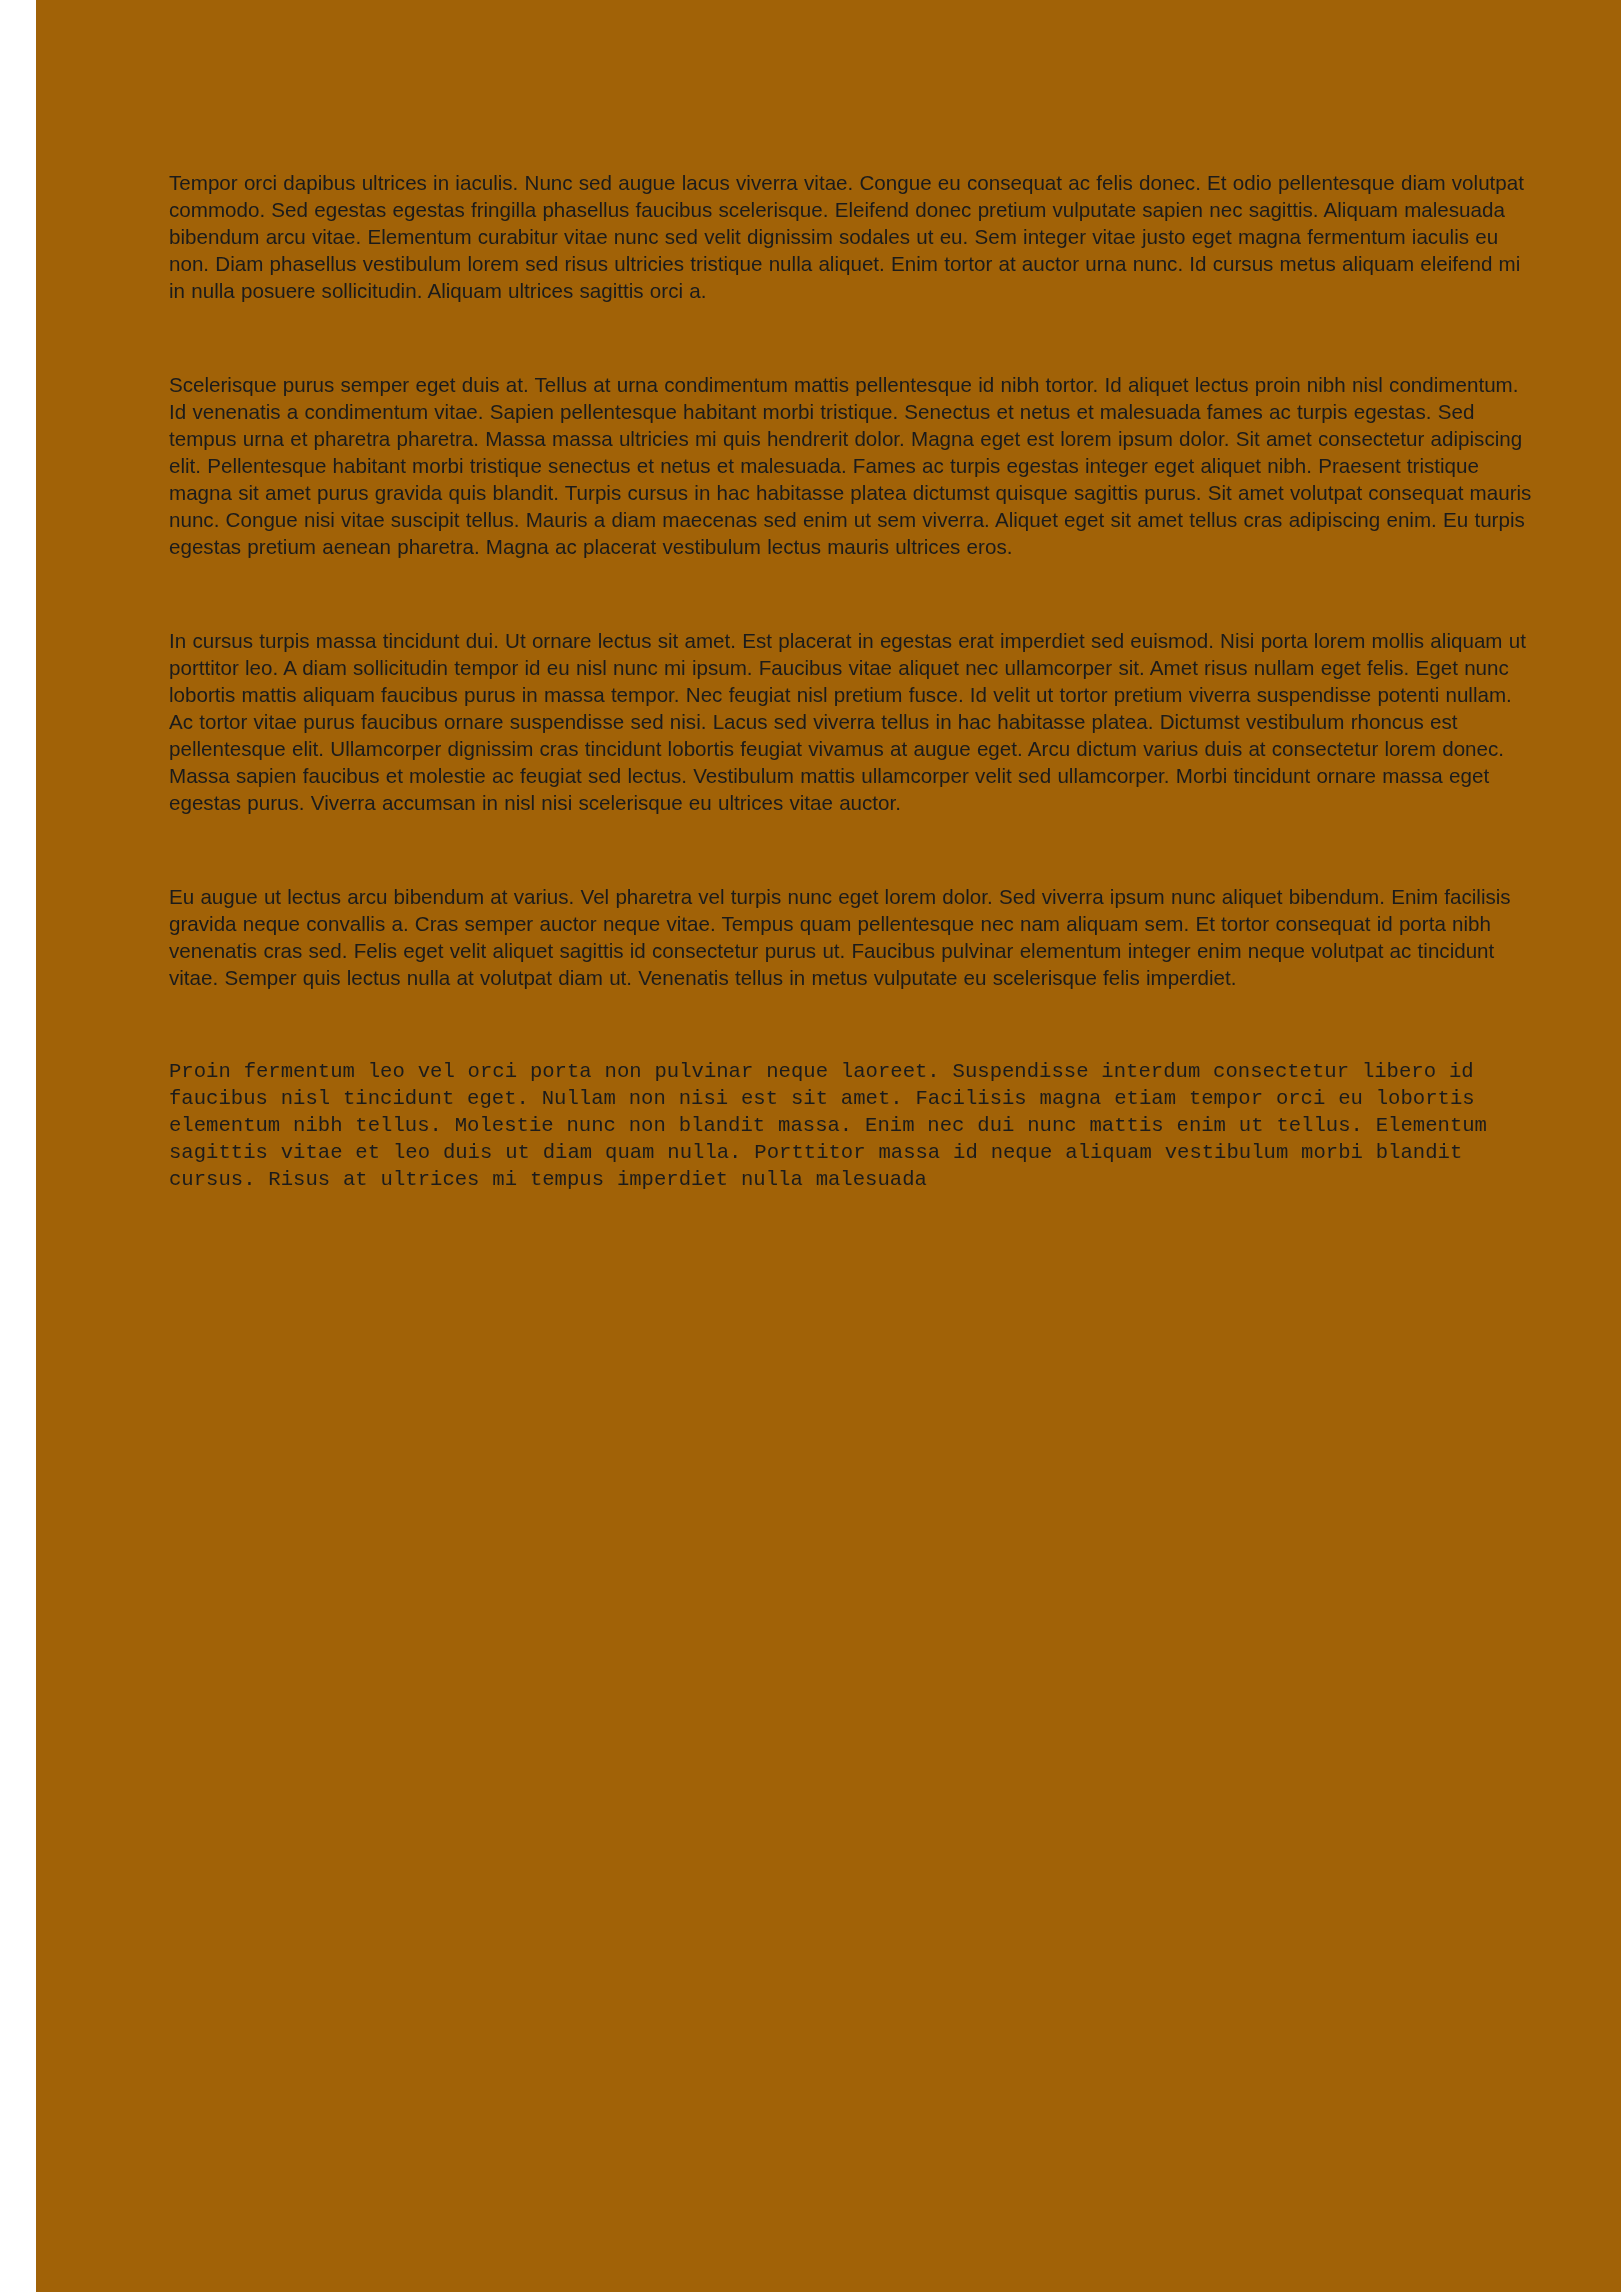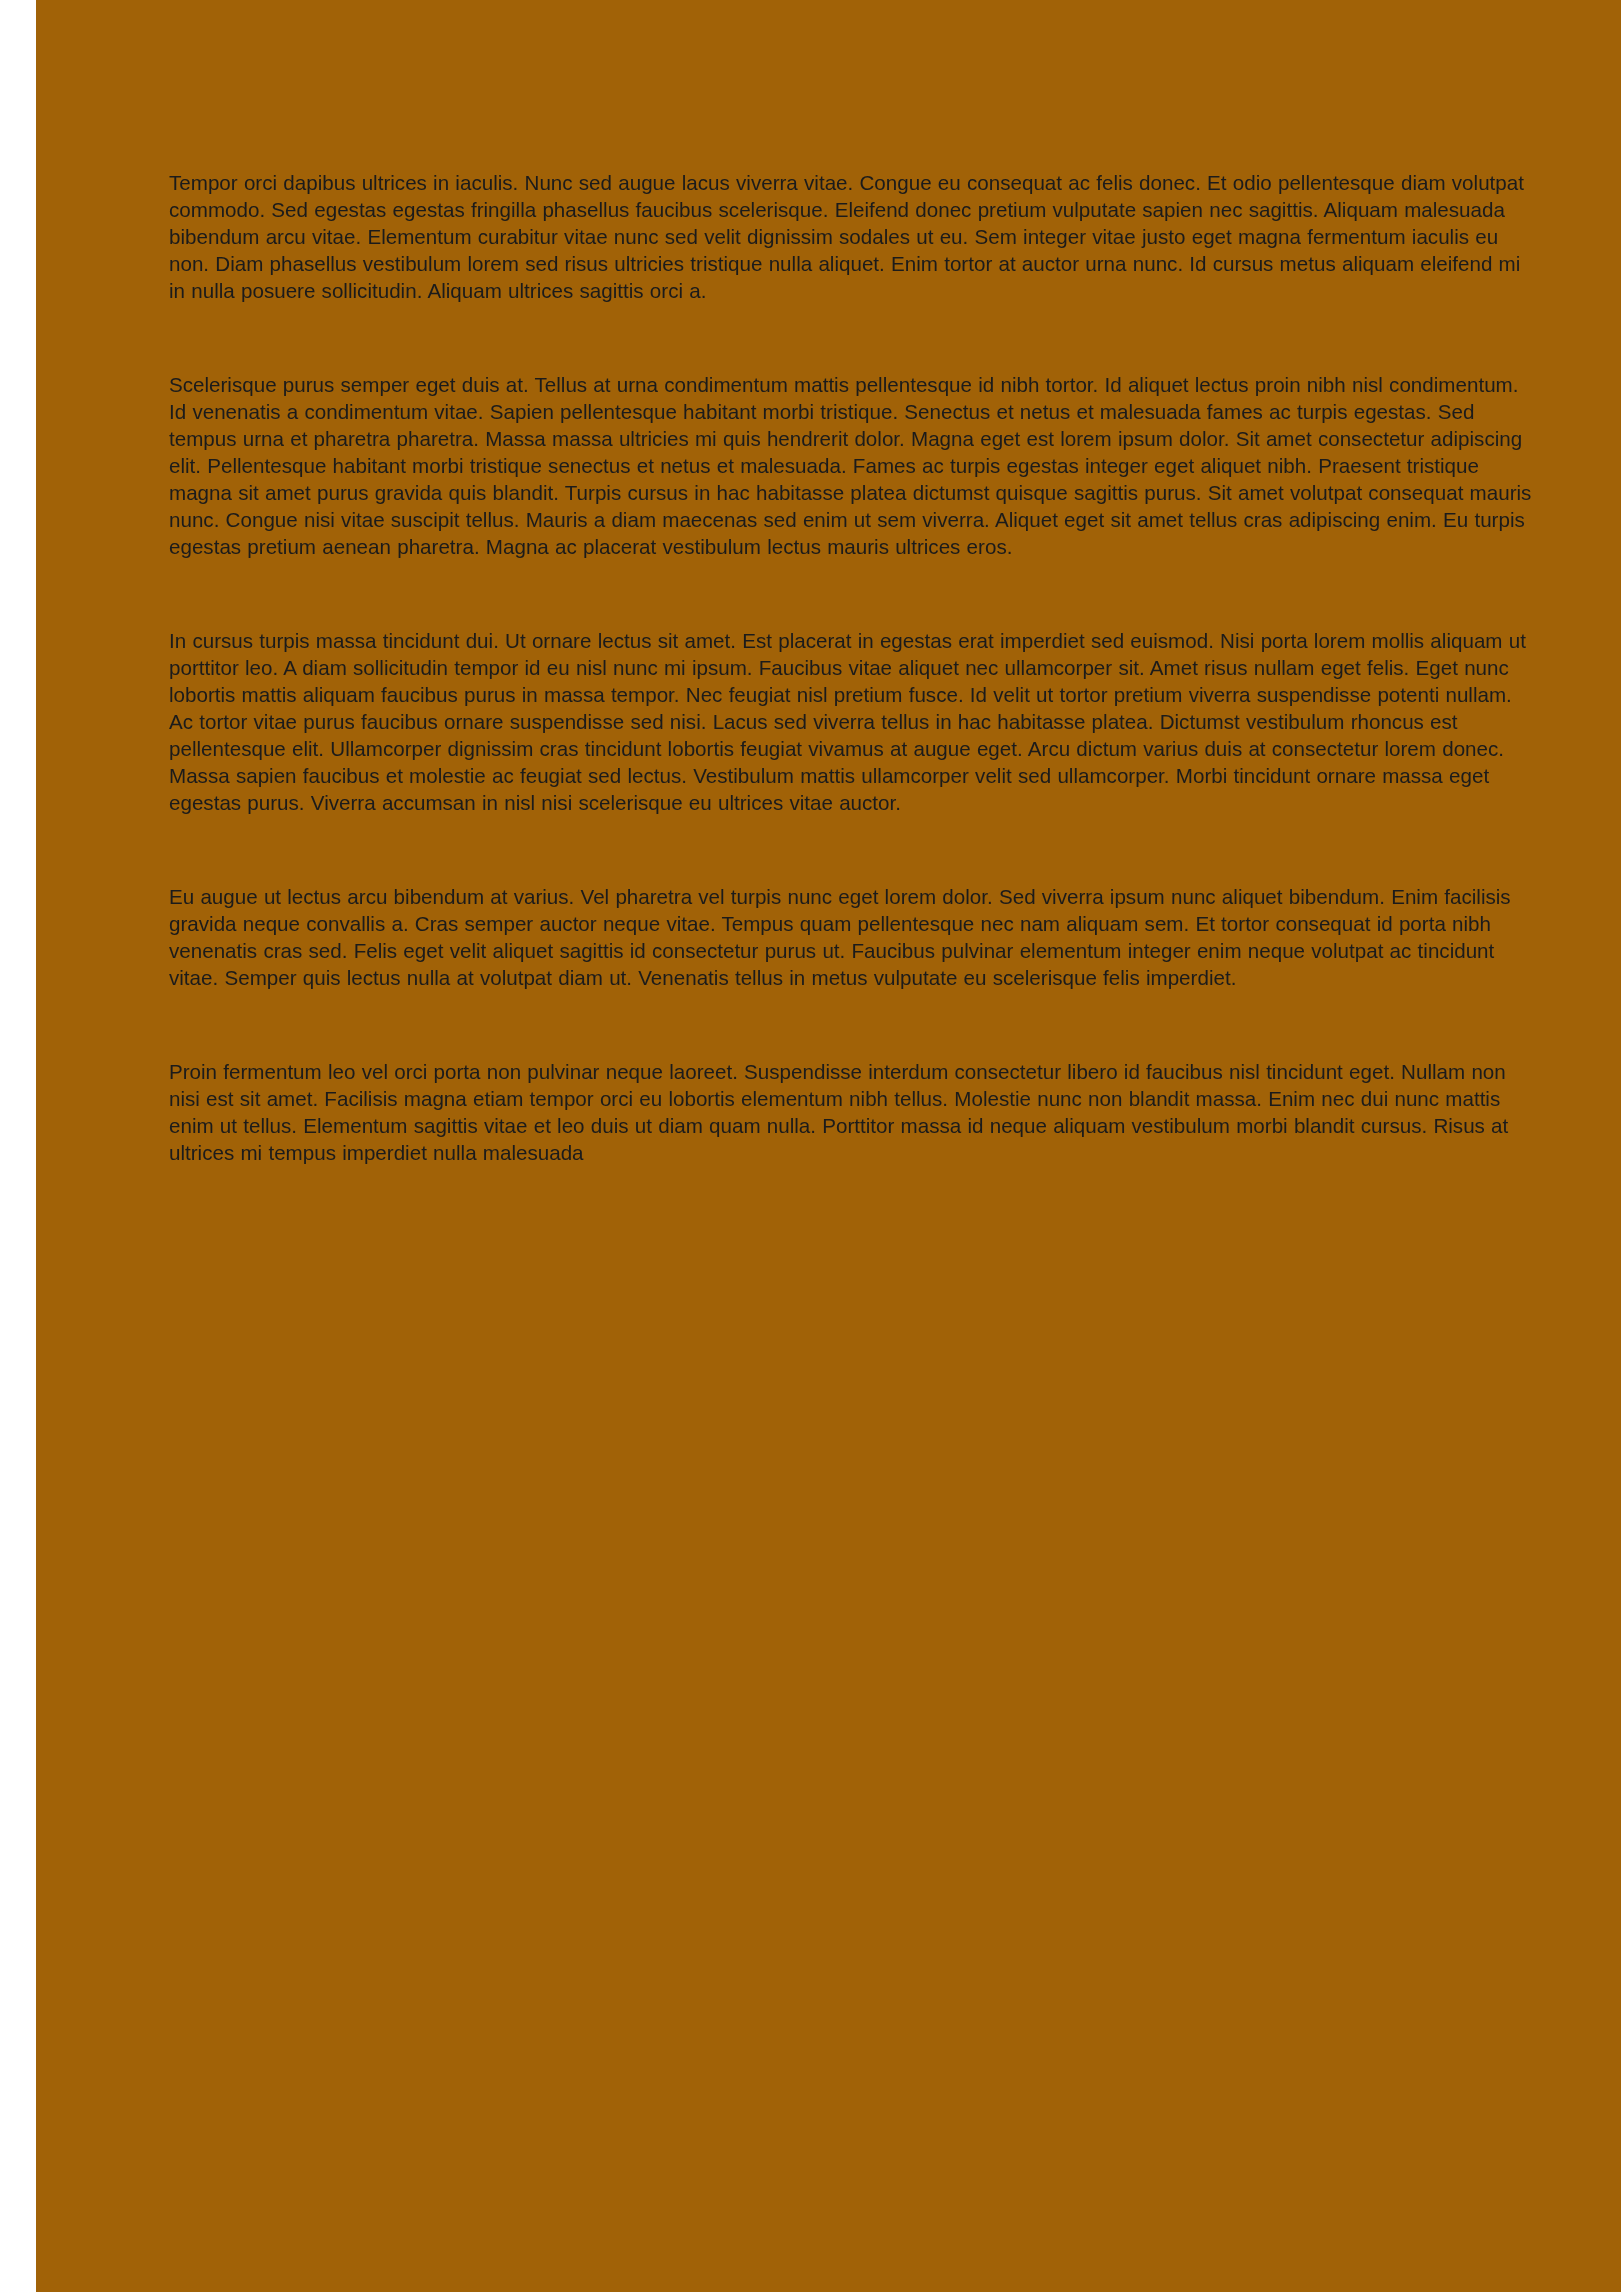--- a/index.html
+++ b/index.html
@@ -26,20 +26,21 @@
   .content p {
     margin: 0 0 67px 0;
     font-size: 20.6px;
     line-height: 27px;
     color: #1b1b1b;
     text-align: left;
     word-spacing: 0.5px;
   }
   .content p:last-child {
     margin-bottom: 0;
+    font-family: Liberation Mono, monospace;
   }
 </style>
 </head>
 <body>
 
 <div class="page">
   <div class="content">
     <p>Tempor orci dapibus ultrices in iaculis. Nunc sed augue lacus viverra vitae. Congue eu consequat ac felis donec. Et odio pellentesque diam volutpat commodo. Sed egestas egestas fringilla phasellus faucibus scelerisque. Eleifend donec pretium vulputate sapien nec sagittis. Aliquam malesuada bibendum arcu vitae. Elementum curabitur vitae nunc sed velit dignissim sodales ut eu. Sem integer vitae justo eget magna fermentum iaculis eu non. Diam phasellus vestibulum lorem sed risus ultricies tristique nulla aliquet. Enim tortor at auctor urna nunc. Id cursus metus aliquam eleifend mi in nulla posuere sollicitudin. Aliquam ultrices sagittis orci a.</p>
     <p>Scelerisque purus semper eget duis at. Tellus at urna condimentum mattis pellentesque id nibh tortor. Id aliquet lectus proin nibh nisl condimentum. Id venenatis a condimentum vitae. Sapien pellentesque habitant morbi tristique. Senectus et netus et malesuada fames ac turpis egestas. Sed tempus urna et pharetra pharetra. Massa massa ultricies mi quis hendrerit dolor. Magna eget est lorem ipsum dolor. Sit amet consectetur adipiscing elit. Pellentesque habitant morbi tristique senectus et netus et malesuada. Fames ac turpis egestas integer eget aliquet nibh. Praesent tristique magna sit amet purus gravida quis blandit. Turpis cursus in hac habitasse platea dictumst quisque sagittis purus. Sit amet volutpat consequat mauris nunc. Congue nisi vitae suscipit tellus. Mauris a diam maecenas sed enim ut sem viverra. Aliquet eget sit amet tellus cras adipiscing enim. Eu turpis egestas pretium aenean pharetra. Magna ac placerat vestibulum lectus mauris ultrices eros.</p>
     <p>In cursus turpis massa tincidunt dui. Ut ornare lectus sit amet. Est placerat in egestas erat imperdiet sed euismod. Nisi porta lorem mollis aliquam ut porttitor leo. A diam sollicitudin tempor id eu nisl nunc mi ipsum. Faucibus vitae aliquet nec ullamcorper sit. Amet risus nullam eget felis. Eget nunc lobortis mattis aliquam faucibus purus in massa tempor. Nec feugiat nisl pretium fusce. Id velit ut tortor pretium viverra suspendisse potenti nullam. Ac tortor vitae purus faucibus ornare suspendisse sed nisi. Lacus sed viverra tellus in hac habitasse platea. Dictumst vestibulum rhoncus est pellentesque elit. Ullamcorper dignissim cras tincidunt lobortis feugiat vivamus at augue eget. Arcu dictum varius duis at consectetur lorem donec. Massa sapien faucibus et molestie ac feugiat sed lectus. Vestibulum mattis ullamcorper velit sed ullamcorper. Morbi tincidunt ornare massa eget egestas purus. Viverra accumsan in nisl nisi scelerisque eu ultrices vitae auctor.</p>

